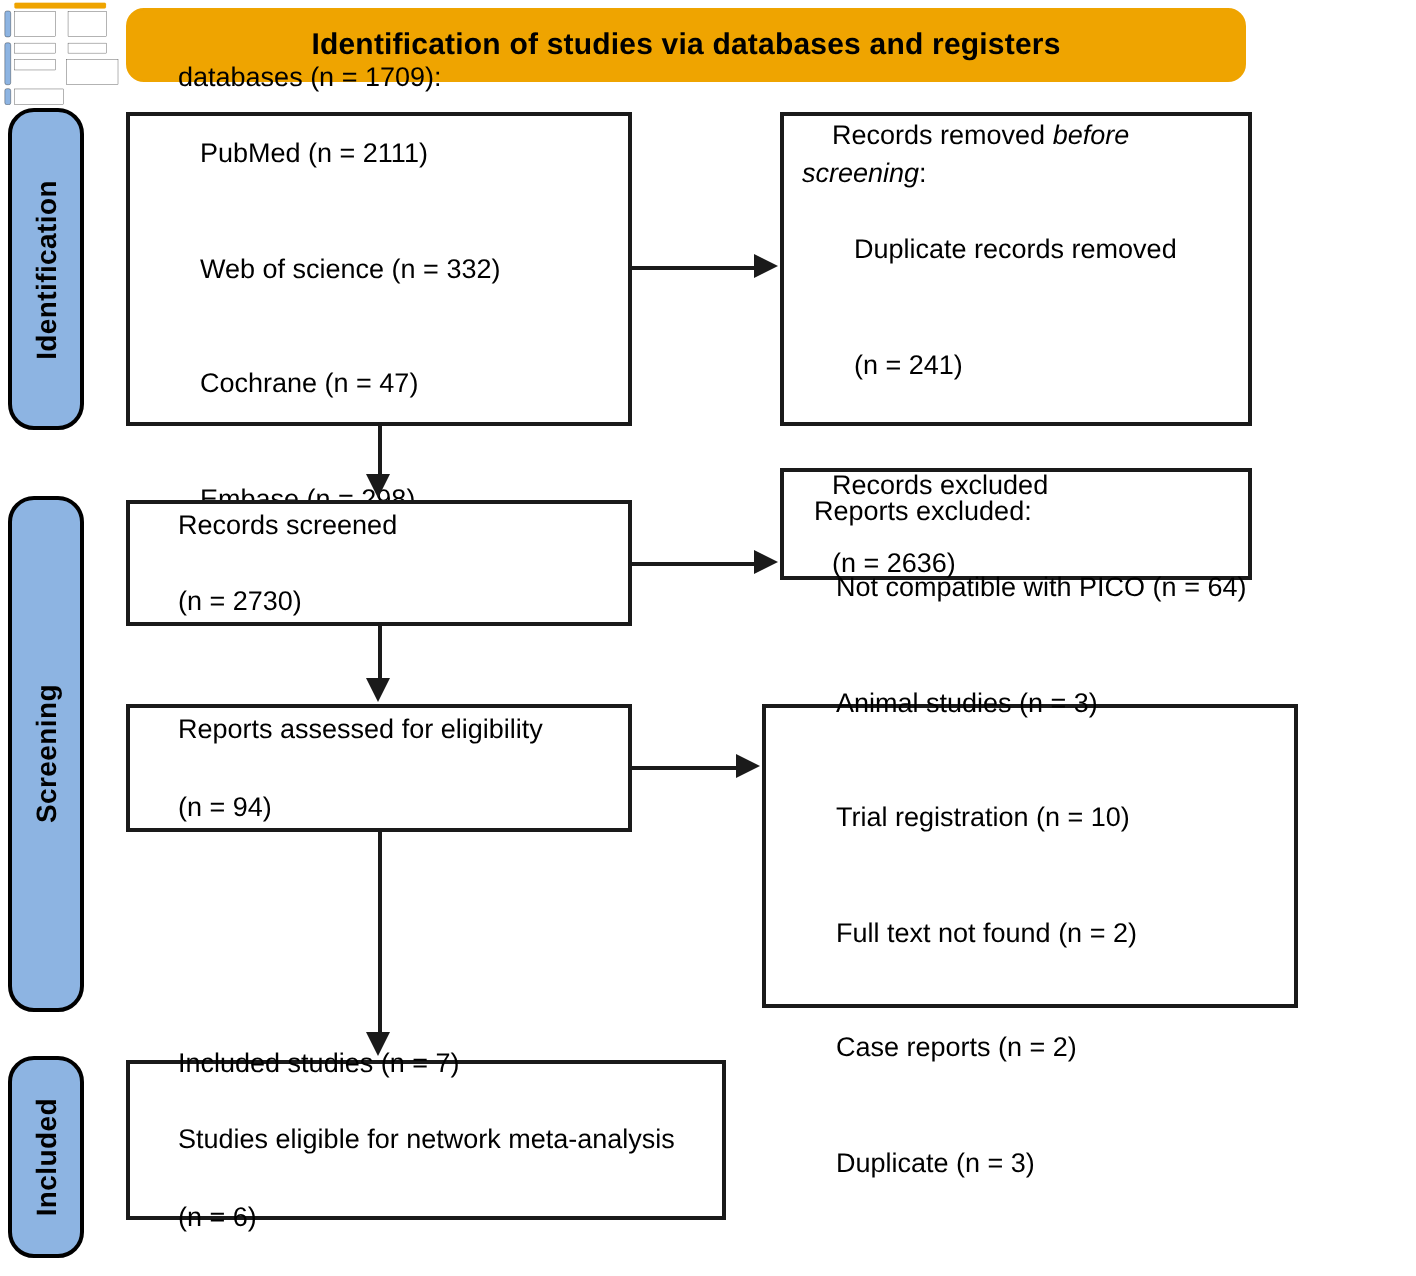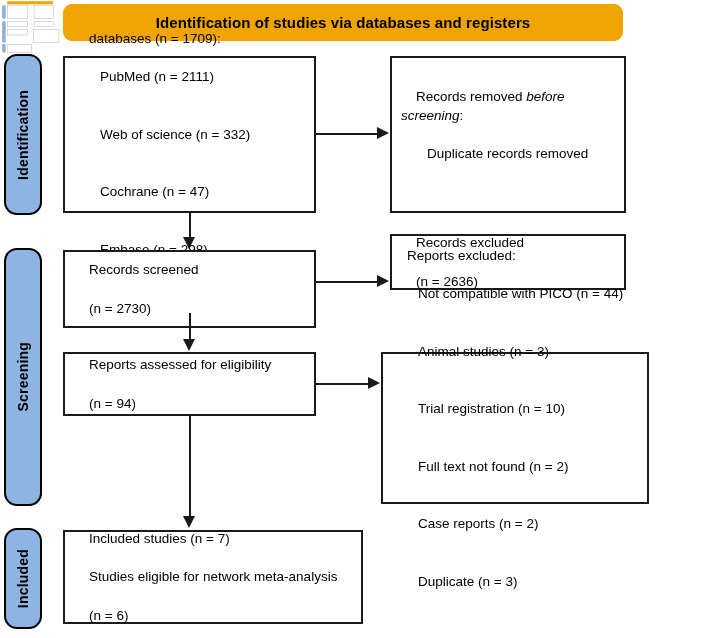--- a/index.html
+++ b/index.html
@@ -161,27 +161,28 @@
   </div>
 </div>
 
 <div class="hline" style="left:316px; top:133px; width:62px;"></div>
 <div class="arrow-right" style="left:377px; top:127px;"></div>
 
 <div class="box" style="left:390px; top:56px; width:236px; height:157px;">
   <div class="txt">
     <span>Records removed </span><em>before</em><br><em>screening</em><span>:</span>
     <span class="ind">Duplicate records removed</span>
+    <span class="ind">(n = 241)</span>
   </div>
 </div>
 
 <div class="vline" style="left:189px; top:213px; height:25px;"></div>
 <div class="arrow-down" style="left:183px; top:237px;"></div>
 
-<div class="box" style="left:63px; top:250px; width:253px; height:78px;">
+<div class="box" style="left:63px; top:250px; width:253px; height:63px;">
   <div class="txt">
     <span>Records screened</span><br>
     <span>(n = 2730)</span>
   </div>
 </div>
 
 <div class="hline" style="left:316px; top:281px; width:62px;"></div>
 <div class="arrow-right" style="left:377px; top:275px;"></div>
 
 <div class="box" style="left:390px; top:234px; width:236px; height:56px;">
@@ -200,31 +201,31 @@
     <span>(n = 94)</span>
   </div>
 </div>
 
 <div class="hline" style="left:316px; top:383px; width:53px;"></div>
 <div class="arrow-right" style="left:368px; top:377px;"></div>
 
 <div class="box" style="left:381px; top:352px; width:268px; height:152px;">
   <div class="txt">
     <span>Reports excluded:</span>
-    <span class="ind">Not compatible with PICO (n = 44)</span>
+    <span class="ind">Not compatible with PICO (n = 64)</span>
     <span class="ind">Animal studies (n = 3)</span>
     <span class="ind">Trial registration (n = 10)</span>
     <span class="ind">Full text not found (n = 2)</span>
     <span class="ind">Case reports (n = 2)</span>
     <span class="ind">Duplicate (n = 3)</span>
   </div>
 </div>
 
 <div class="vline" style="left:189px; top:416px; height:101px;"></div>
 <div class="arrow-down" style="left:183px; top:516px;"></div>
 
-<div class="box" style="left:63px; top:530px; width:300px; height:94px;">
+<div class="box" style="left:63px; top:530px; width:300px; height:80px;">
   <div class="txt">
     <span>Included studies (n = 7)</span><br>
     <span>Studies eligible for network meta-analysis</span><br>
     <span>(n = 6)</span>
   </div>
 </div>
 
 </body></html>

